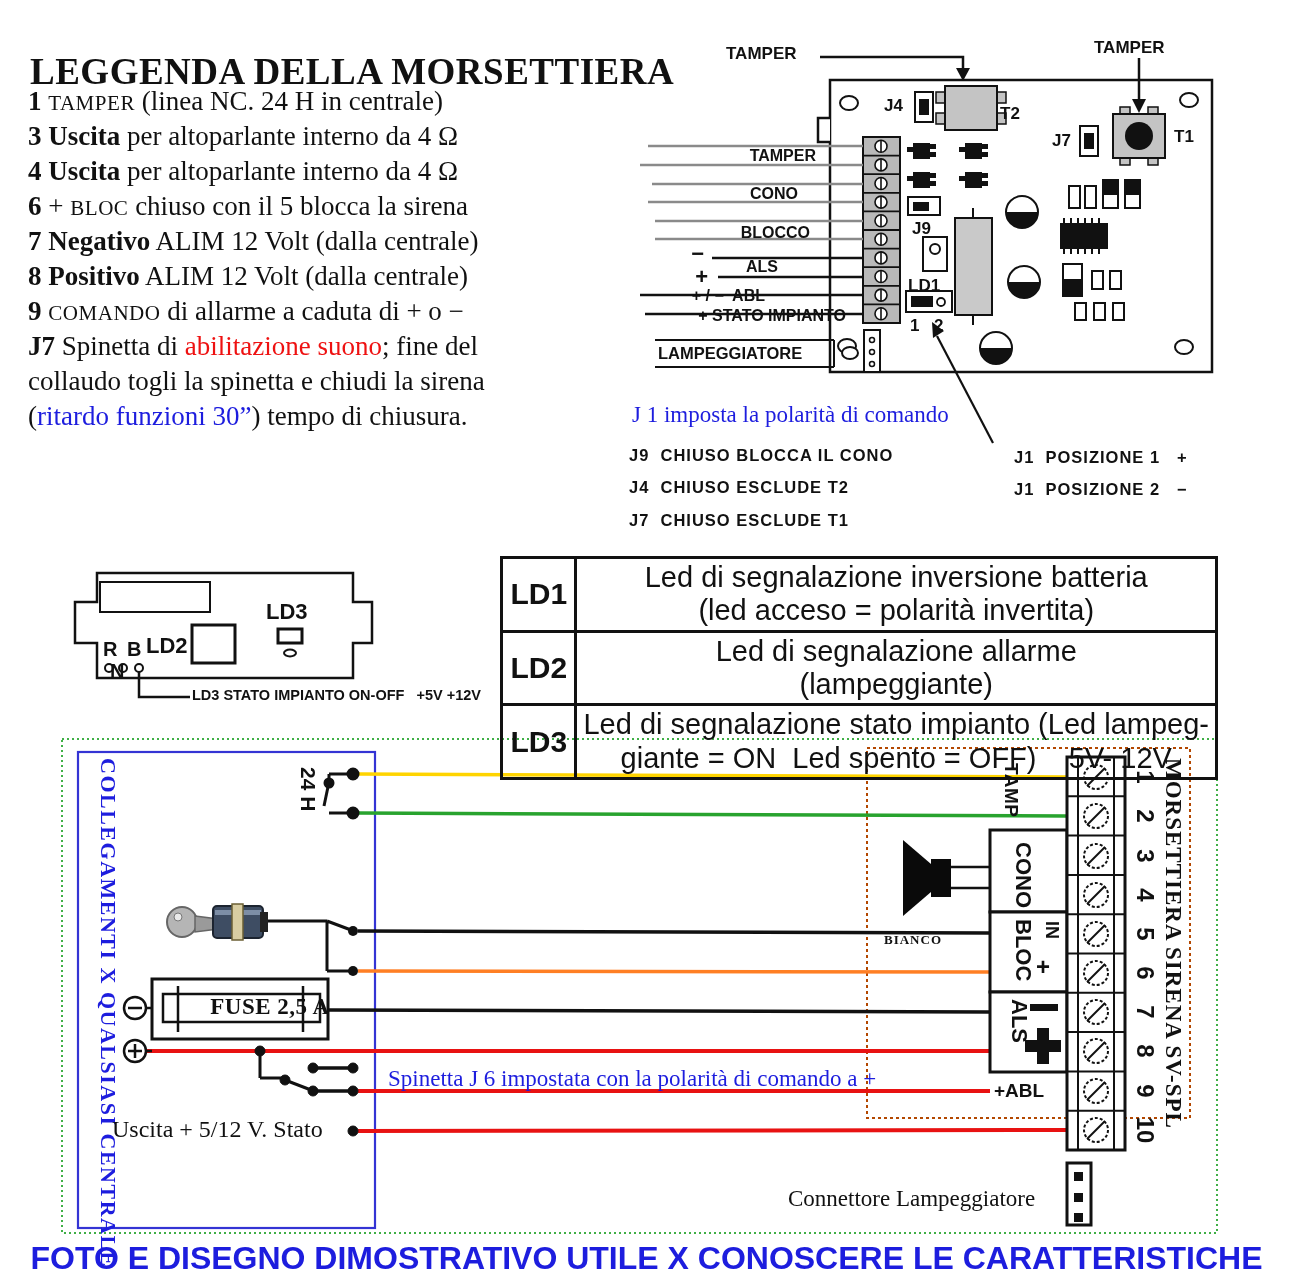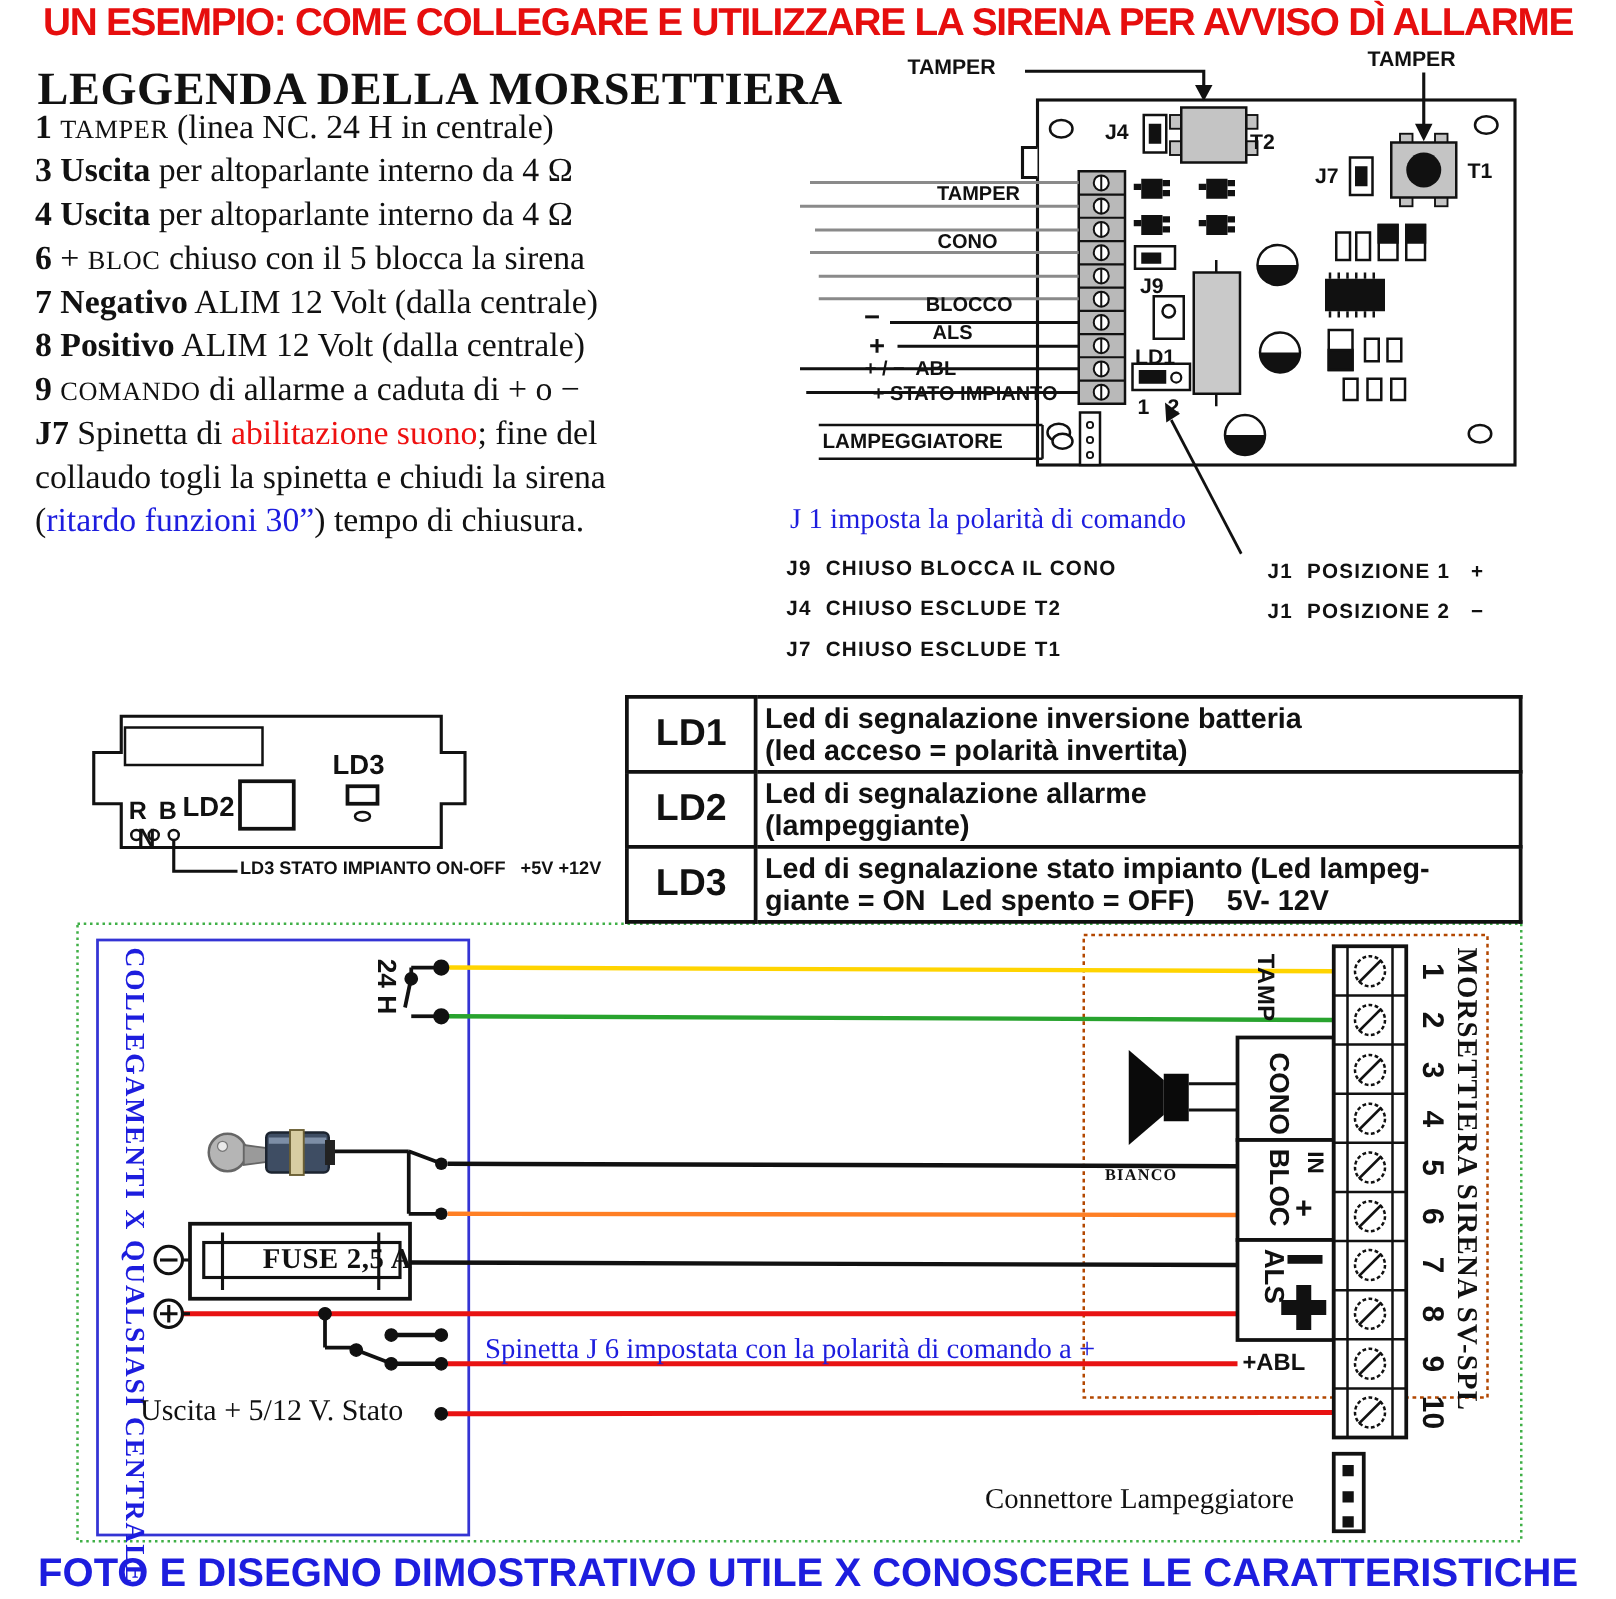--- a/index.html
+++ b/index.html
@@ -28,21 +28,21 @@
   
   .pcbl{font-weight:bold;font-size:17px;}
   .stripl{font-weight:bold;font-size:16px;text-align:right;white-space:pre;}
   
   .jnote{font-weight:bold;font-size:16.5px;letter-spacing:1px;white-space:pre;}
   .bluenote{font-family:"Liberation Serif",serif;color:#1d1dde;font-size:23px;}
   
   #ld-table{position:absolute;left:500px;top:556px;width:718px;border-collapse:collapse;}
   #ld-table td{border:3px solid #111;}
   .ld-l{width:98px;text-align:center;font-weight:bold;font-size:30px;}
-  .ld-r{padding:2px 6px;font-weight:bold;font-size:23px;line-height:1.15;white-space:pre;}
+  .ld-r{padding:2px 6px;font-weight:normal;font-size:29px;line-height:1.15;white-space:pre;text-align:center;}
   tr.ldr{height:57px;}
   
   .tnum{position:absolute;left:1132px;width:26px;height:26px;display:flex;align-items:center;
         justify-content:center;transform:rotate(90deg);font-weight:bold;font-size:24px;}
 </style>
 </head>
 <body>
 
 <div id="stage">
 
@@ -311,21 +311,20 @@
     <rect x="192" y="625" width="43" height="38" fill="#fff" stroke="#111" stroke-width="3"></rect>
     <rect x="278" y="629" width="24" height="14" fill="#fff" stroke="#111" stroke-width="3"></rect>
     <ellipse cx="290" cy="653" rx="6" ry="3.5" fill="#fff" stroke="#111" stroke-width="2"></ellipse>
     <circle cx="109" cy="668" r="4" fill="#fff" stroke="#111" stroke-width="2"></circle>
     <circle cx="123" cy="668" r="4" fill="#fff" stroke="#111" stroke-width="2"></circle>
     <circle cx="139" cy="668" r="4" fill="#fff" stroke="#111" stroke-width="2"></circle>
     <path d="M139,672 V697 H190" stroke="#111" stroke-width="2.5" fill="none"></path>
   </g>
 </svg>
 
-  <div class="abs" id="title-top">UN ESEMPIO: COME COLLEGARE E UTILIZZARE LA SIRENA PER AVVISO DÌ ALLARME</div>
   <div class="abs" id="title-bottom">FOTO E DISEGNO DIMOSTRATIVO UTILE X CONOSCERE LE CARATTERISTICHE</div>
 
   <div class="abs" id="legend-heading">LEGGENDA DELLA MORSETTIERA</div>
   <div id="legend-lines">
       <div class="legend-line"><span class="seg-b">1 </span><span class="seg-caps">TAMPER</span><span> (linea NC. 24 H in centrale)</span></div>
       <div class="legend-line"><span class="seg-b">3 Uscita</span><span> per altoparlante interno da 4 Ω</span></div>
       <div class="legend-line"><span class="seg-b">4 Uscita</span><span> per altoparlante interno da 4 Ω</span></div>
       <div class="legend-line"><span class="seg-b">6</span><span> + </span><span class="seg-caps">BLOC</span><span> chiuso con il 5 blocca la sirena</span></div>
       <div class="legend-line"><span class="seg-b">7 Negativo</span><span> ALIM 12 Volt (dalla centrale)</span></div>
       <div class="legend-line"><span class="seg-b">8 Positivo</span><span> ALIM 12 Volt (dalla centrale)</span></div>
@@ -341,21 +340,21 @@
   <div class="abs pcbl" style="left:1000px;top:104px;">T2</div>
   <div class="abs pcbl" style="left:1052px;top:131px;">J7</div>
   <div class="abs pcbl" style="left:1174px;top:127px;">T1</div>
   <div class="abs pcbl" style="left:912px;top:219px;">J9</div>
   <div class="abs pcbl" style="left:908px;top:276px;">LD1</div>
   <div class="abs pcbl" style="left:910px;top:316px;">1</div>
   <div class="abs pcbl" style="left:934px;top:316px;">2</div>
 
   <div class="abs stripl" style="left:700px;top:147px;width:116px;">TAMPER</div>
   <div class="abs stripl" style="left:718px;top:185px;width:80px;">CONO</div>
-  <div class="abs stripl" style="left:712px;top:224px;width:98px;margin-top:12px;">BLOCCO</div>
+  <div class="abs stripl" style="left:712px;top:224px;width:98px;">BLOCCO</div>
   <div class="abs stripl" style="left:680px;top:241px;width:24px;font-size:22px;">−</div>
   <div class="abs stripl" style="left:726px;top:258px;width:52px;">ALS</div>
   <div class="abs stripl" style="left:684px;top:264px;width:24px;font-size:22px;">+</div>
   <div class="abs stripl" style="left:645px;top:287px;width:120px;">+ / −  ABL</div>
   <div class="abs stripl" style="left:666px;top:307px;width:180px;">+ STATO IMPIANTO</div>
   <div class="abs stripl" style="left:658px;top:344px;width:170px;text-align:left;font-size:16.5px;">LAMPEGGIATORE</div>
 
   <div class="abs bluenote" style="left:632px;top:402px;">J 1 imposta la polarità di comando</div>
   <div class="abs jnote" style="left:629px;top:446px;">J9  CHIUSO BLOCCA IL CONO</div>
   <div class="abs jnote" style="left:629px;top:478px;">J4  CHIUSO ESCLUDE T2</div>

